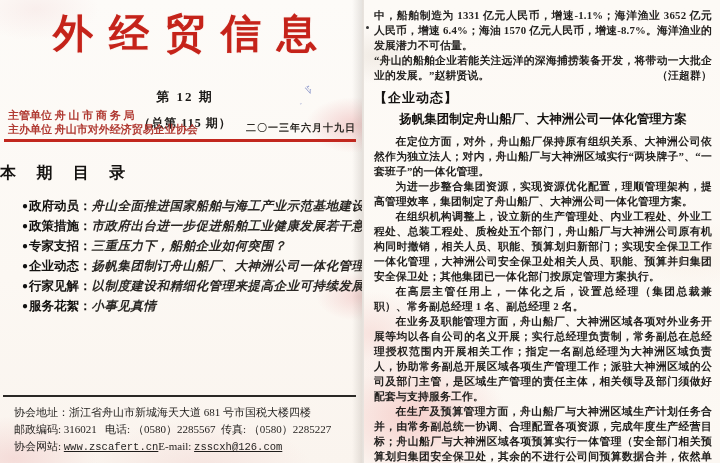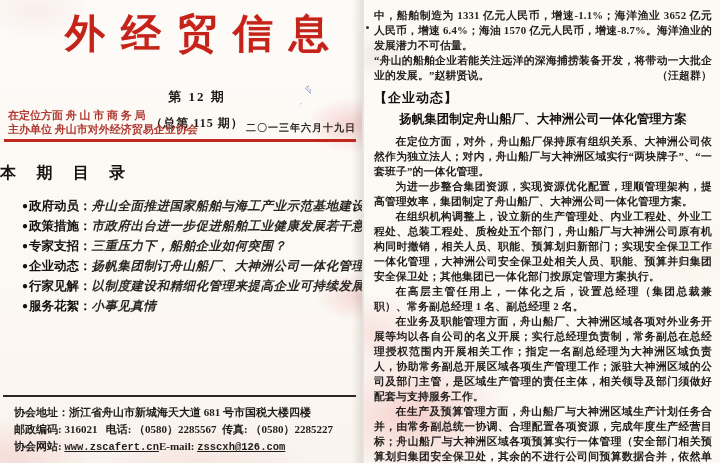--- a/index.html
+++ b/index.html
@@ -12,21 +12,21 @@
   .page-left{
     position:absolute;left:0;top:0;width:362px;height:463px;overflow:hidden;
     background:
       radial-gradient(70px 40px at 98% 27%, rgba(233,166,166,.50), rgba(233,166,166,0) 70%),
       radial-gradient(60px 35px at 99% 64%, rgba(233,166,166,.40), rgba(233,166,166,0) 70%),
       radial-gradient(120px 60px at 4% 99%, rgba(238,190,190,.45), rgba(238,190,190,0) 70%),
       radial-gradient(160px 70px at 55% 101%, rgba(238,200,198,.35), rgba(238,200,198,0) 70%),
       radial-gradient(90px 45px at 10% 2%, rgba(240,210,210,.30), rgba(240,210,210,0) 70%),
       linear-gradient(180deg,#fdfbf8 0%,#fcf8f3 60%,#faf4ee 100%);
   }
-  .masthead{position:absolute;top:8px;left:16px;width:100%;text-align:center;}
+  .masthead{position:absolute;top:8px;left:4px;width:100%;text-align:center;}
   .title{
     margin:0;font-size:40px;line-height:52px;font-weight:bold;color:#c5231a;
     letter-spacing:16px;padding-left:16px;text-shadow:0 0 1px rgba(197,35,26,.4);
   }
   .issue{margin-top:28px;font-size:13px;font-weight:bold;letter-spacing:2px;color:#1c1a18;}
   .cumulative{margin-top:9px;font-size:12px;font-weight:bold;letter-spacing:1px;color:#1c1a18;}
   .pub-row{position:absolute;top:108px;left:8px;right:6px;display:flex;justify-content:space-between;align-items:flex-end;text-align:left;}
   .pub-line{font-size:11px;font-weight:bold;color:#b03a32;line-height:14px;white-space:nowrap;}
   .pub-date{font-size:10px;font-weight:bold;color:#2a2722;letter-spacing:1px;white-space:nowrap;padding-bottom:1px;margin-left:46px;}
   .red-rule{position:absolute;top:139px;left:4px;width:352px;height:3px;background:#c2271e;box-shadow:0 4px 0 -2px rgba(150,120,120,.35);}
@@ -34,21 +34,21 @@
     position:absolute;top:163px;left:0;width:100%;margin:0;text-align:left;
     font-family:"Liberation Sans","DejaVu Sans",sans-serif;
     font-size:16px;font-weight:bold;letter-spacing:8px;color:#141210;
   }
   .toc{position:absolute;top:199px;left:22px;right:8px;margin:0;padding:0;list-style:none;}
   .toc li{margin:0 0 6px 0;font-size:12.5px;line-height:13px;white-space:nowrap;}
   .bullet{font-size:10px;vertical-align:1px;margin-right:1px;color:#111;}
   .toc-label{font-family:"Liberation Sans","DejaVu Sans",sans-serif;font-weight:bold;color:#141210;}
   .toc-text{font-style:italic;font-weight:bold;color:#2b2825;letter-spacing:.5px;}
   .black-rule{position:absolute;top:395px;left:3px;width:353px;height:2px;background:#2a2825;}
-  .footer{position:absolute;top:402px;left:14px;right:0;font-size:11px;font-weight:bold;color:#1f1d1b;}
+  .footer{position:absolute;top:402px;left:14px;right:0;font-size:11px;font-weight:normal;color:#1f1d1b;}
   .f-line{margin-top:4px;line-height:13px;white-space:nowrap;}
   .f-line3{display:flex;padding-right:40px;}
   .f-link{text-decoration:underline;font-family:"Liberation Mono","DejaVu Sans Mono",monospace;font-size:10.5px;}
   .ink-speck{position:absolute;color:#5b6cb8;font-size:9px;transform:rotate(-20deg);opacity:.8;}
   
   .gutter{
     position:absolute;left:352px;top:0;width:22px;height:463px;
     background:linear-gradient(90deg, rgba(110,100,92,0) 0%, rgba(110,100,92,.16) 45%, rgba(110,100,92,.10) 60%, rgba(110,100,92,0) 100%);
   }
   
@@ -88,21 +88,21 @@
 
     <div class="masthead">
       <h1 class="title">外经贸信息</h1>
       <div class="issue">第 12 期</div>
       <div class="cumulative">（总第 115 期）</div>
     </div>
 
     <div class="pub-row">
       <div>
         <div class="pub-line">
-          <span>在定位方面</span>
+          <span>主管单位</span>
           <span>舟 山 市 商 务 局</span>
         </div>
         <div class="pub-line">
           <span>主办单位</span>
           <span>舟山市对外经济贸易企业协会</span>
         </div>
       </div>
       <div class="pub-date">二〇一三年六月十九日</div>
     </div>
 

